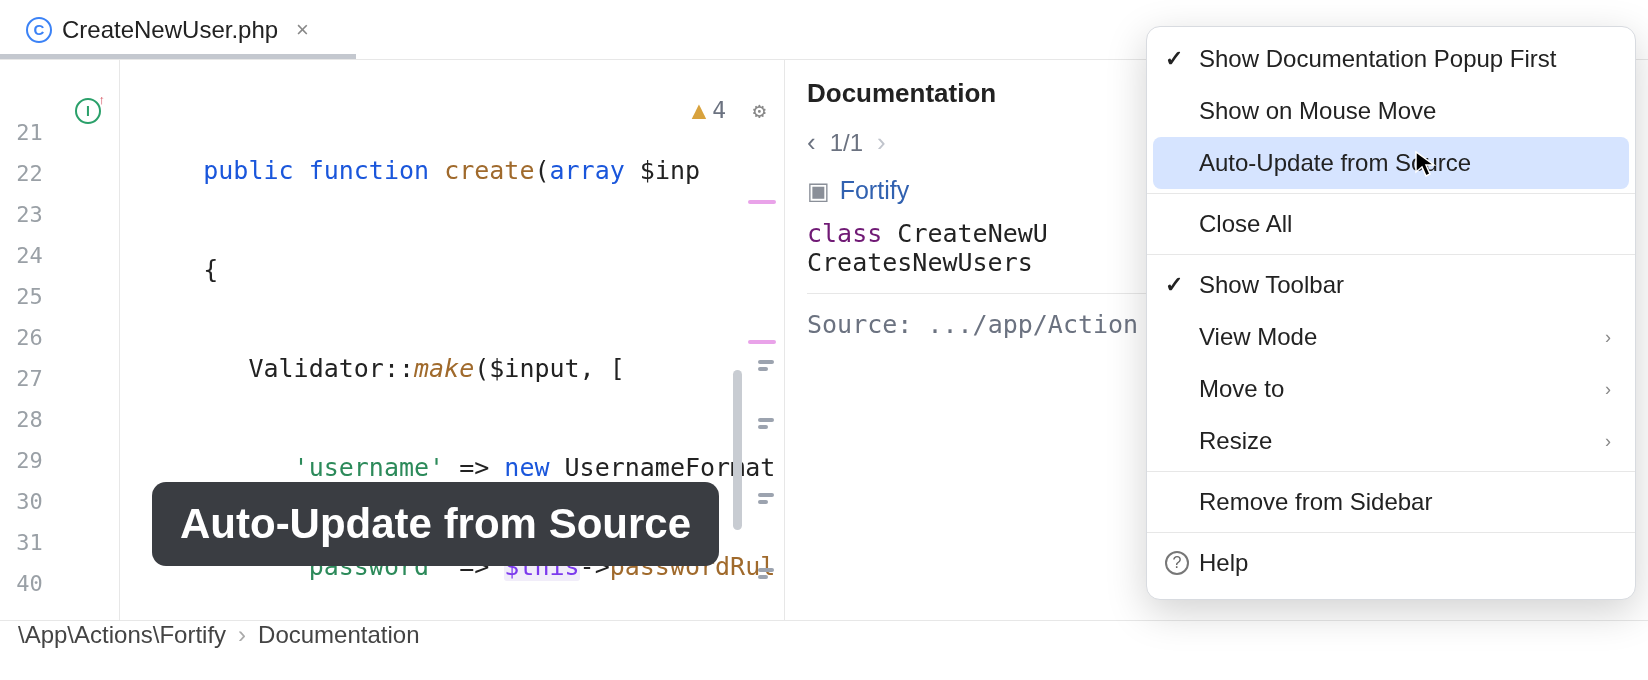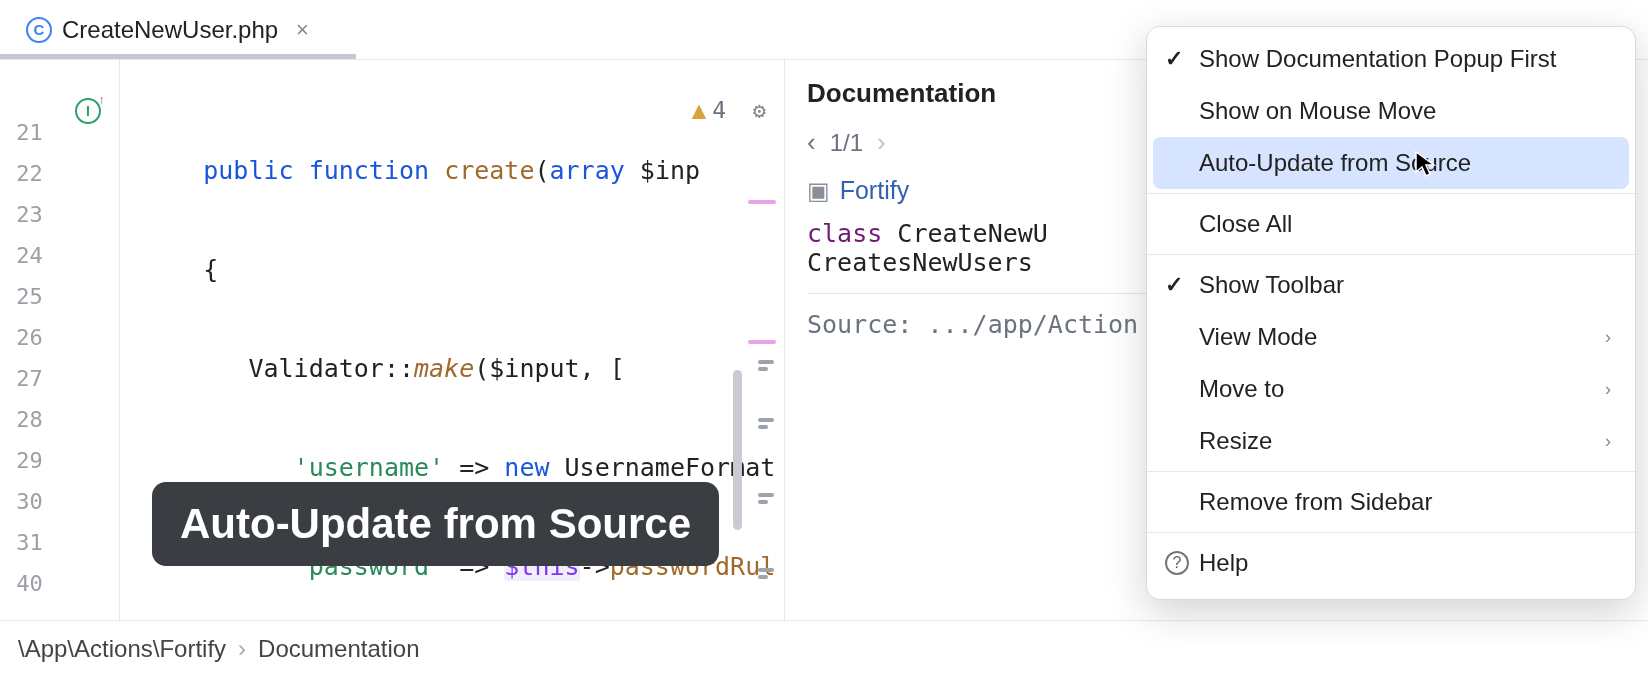--- a/index.html
+++ b/index.html
@@ -184,21 +184,21 @@
       color:#fff;
       font-size: 42px;
       font-weight: 700;
       padding: 18px 28px;
       border-radius: 14px;
       z-index: 40;
     }
     .breadcrumb-bar {
       height: 56px;
       border-top: 1px solid #e7e7e7;
-      display:flex; align-items:center;
+      display:flex; align-items:flex-start;
       padding-left: 18px;
       font-size: 24px; color:#444;
       gap: 12px;
     }
     .scroll-thumb {
       position:absolute;
       right: 42px;
       top: 310px;
       width: 9px; height: 160px;
       background: #c8ccd2;

